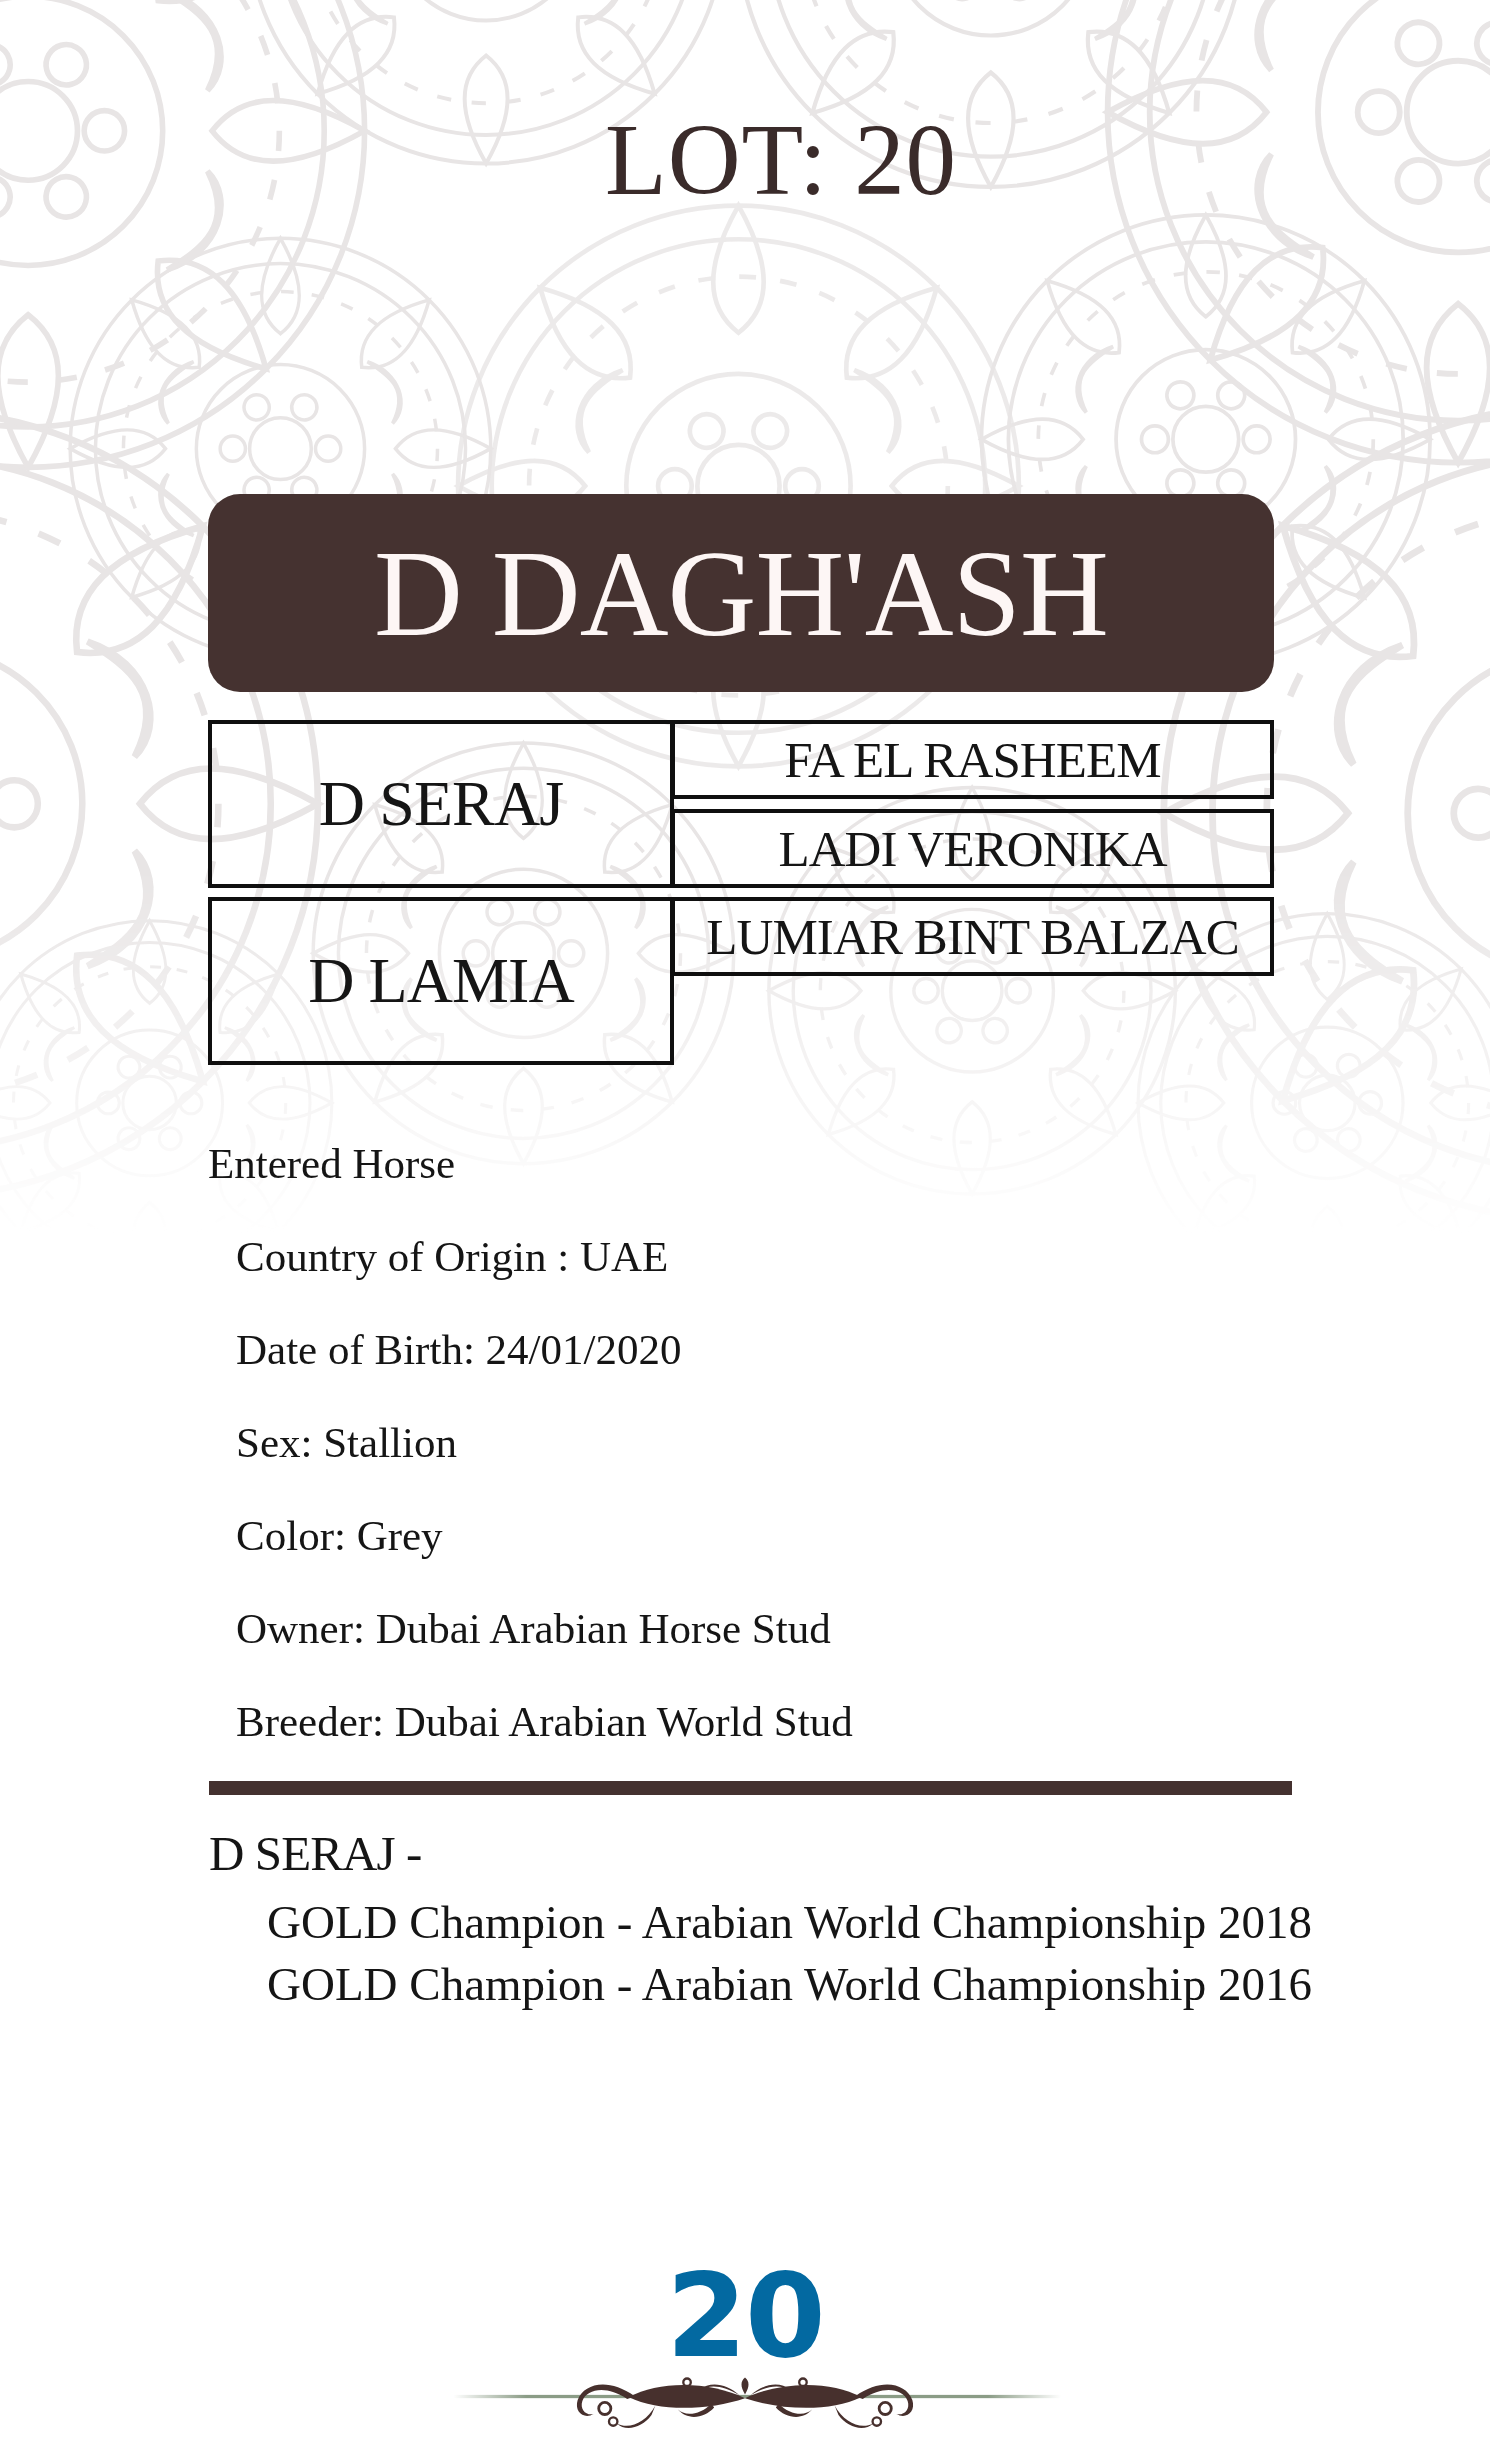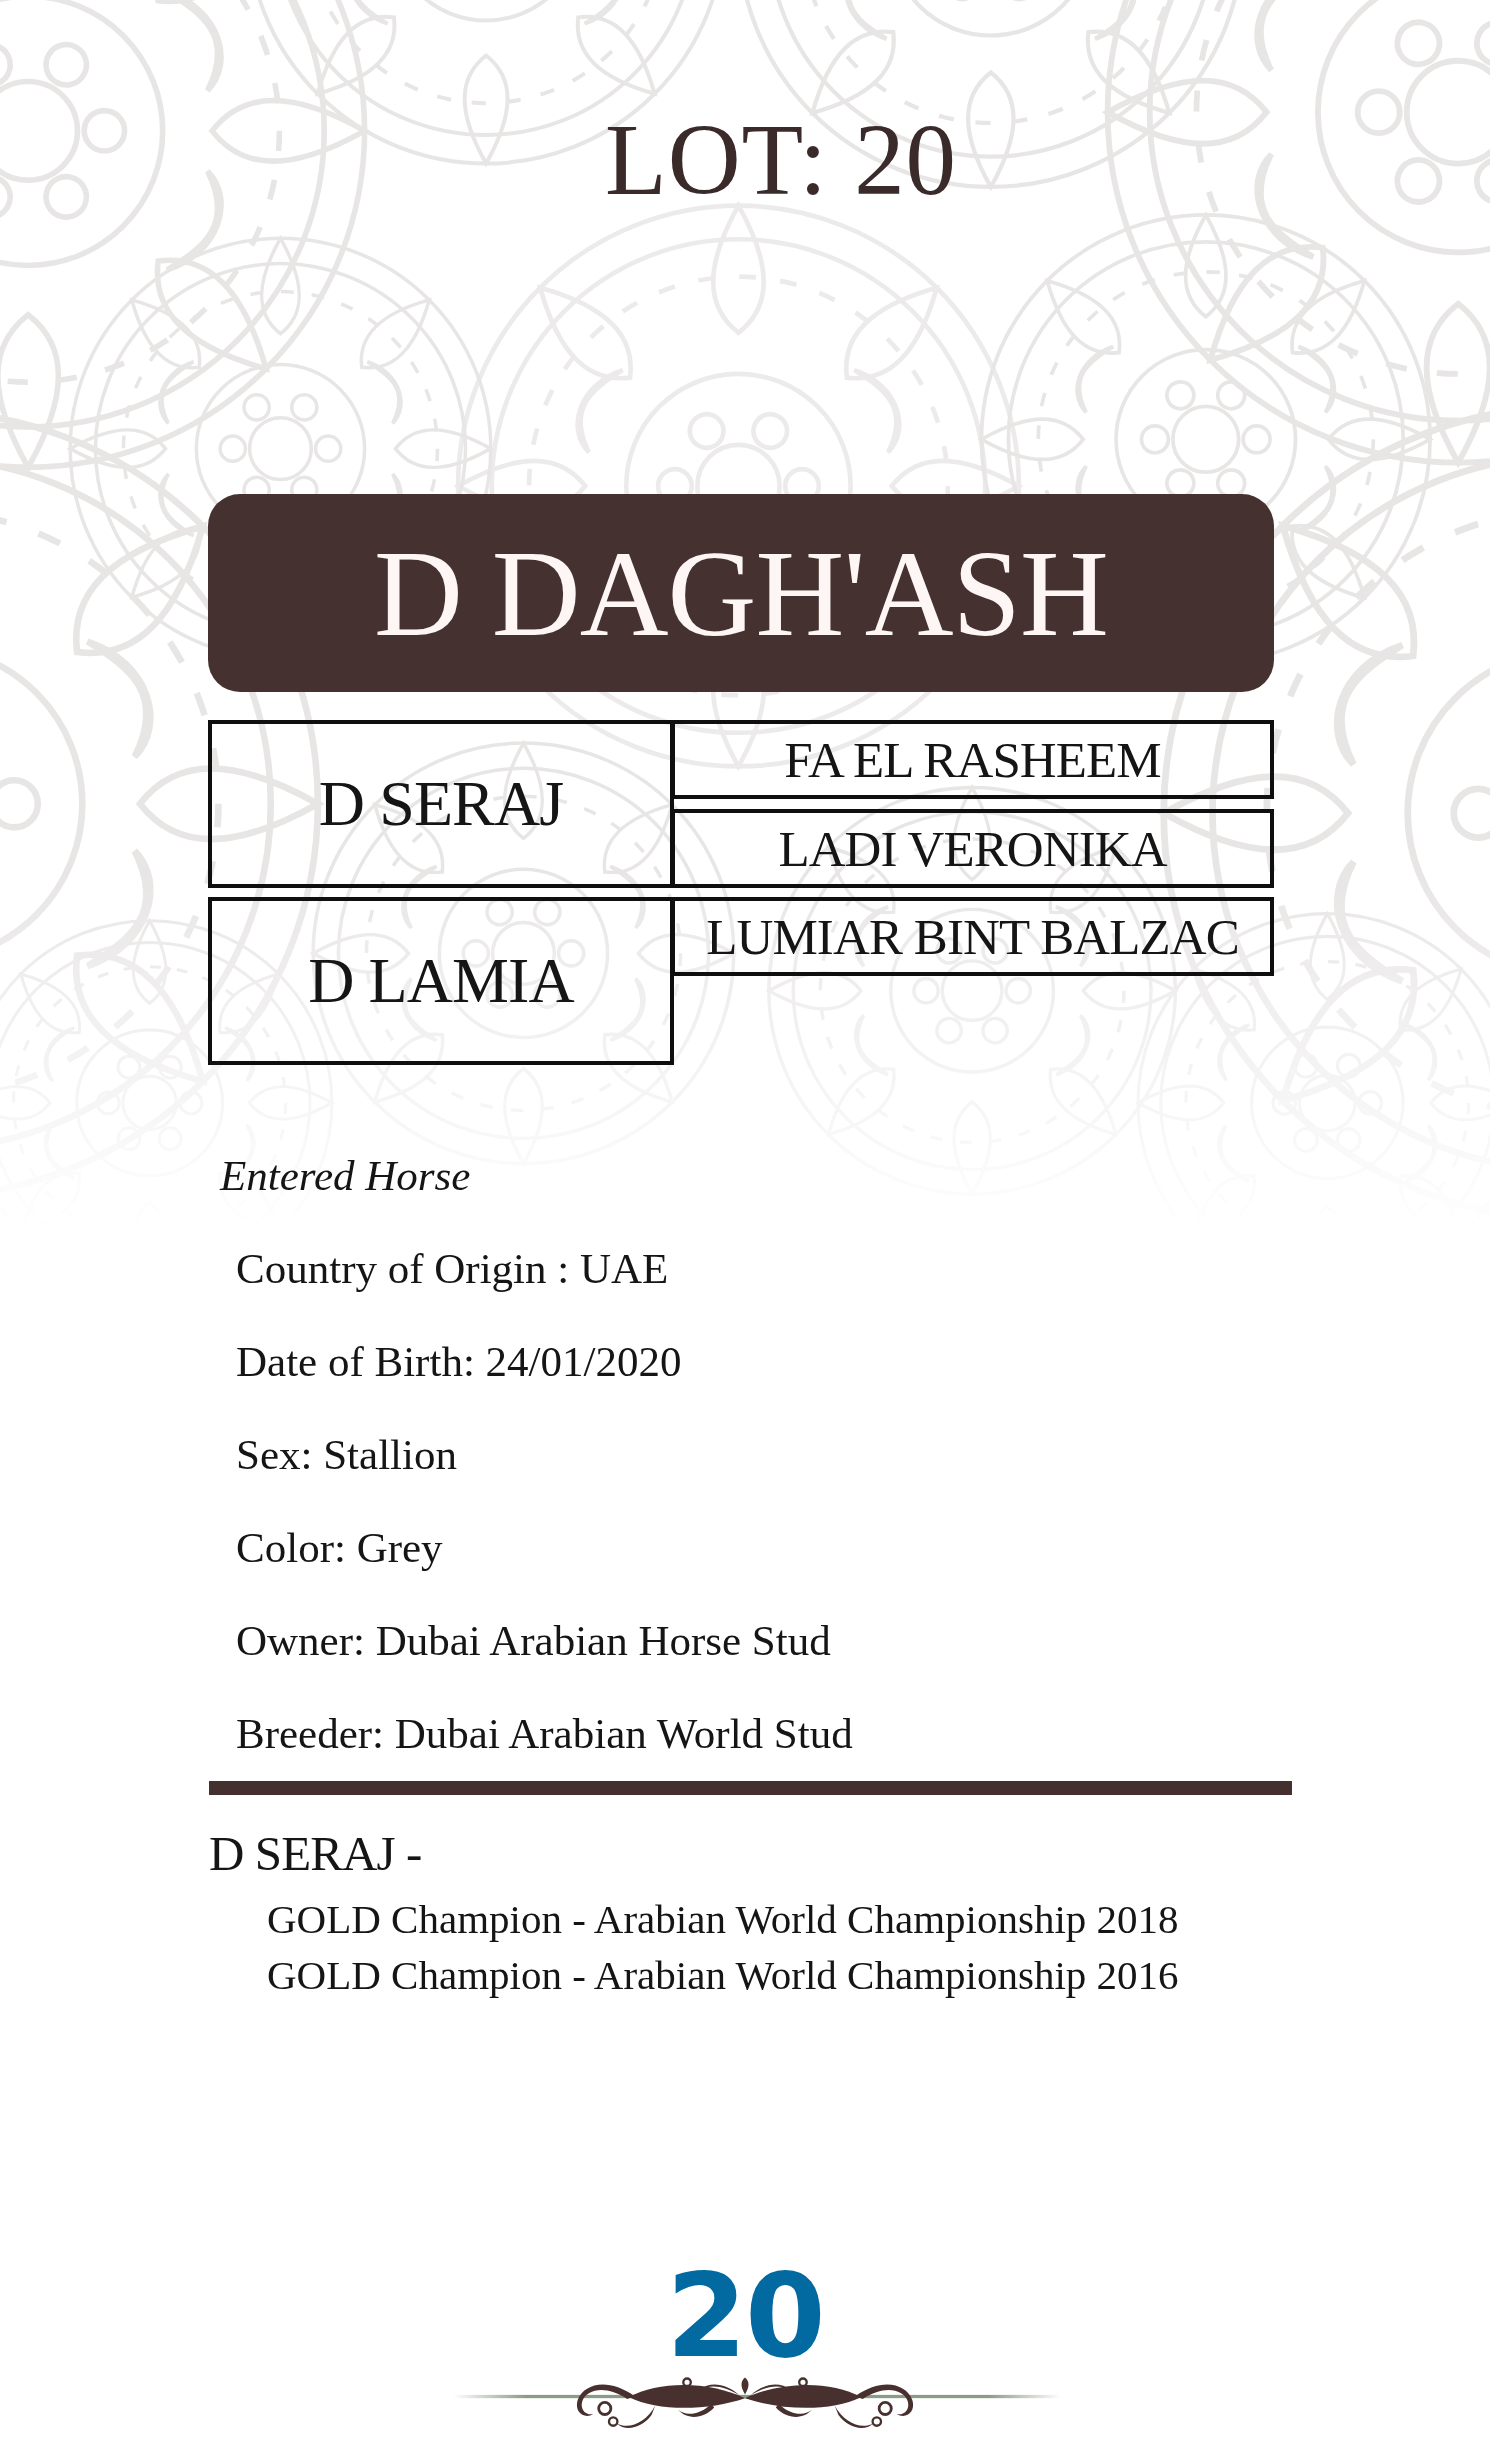--- a/index.html
+++ b/index.html
@@ -50,29 +50,29 @@
     display:flex;flex-direction:column;justify-content:space-between;
   }
   .gp-cell{
     height:79px;box-sizing:border-box;
     border:4.7px solid #0f0f0f;
     display:flex;align-items:center;justify-content:center;
     font-size:51px;letter-spacing:-0.9px;
     background:transparent;white-space:nowrap;
   }
   .details{position:absolute;left:208px;top:1142px;font-size:43px;line-height:1;}
-  .details-heading{margin:12px;font-style:italic;}
+  .details-heading{margin:0;}
   .detail-line{margin-top:50px;margin-left:28px;}
   .rule{
     position:absolute;left:209px;top:1781px;width:1083px;height:14px;
     background:#44312f;
   }
   .achievements{position:absolute;left:209px;top:1829px;line-height:1;}
   .ach-heading{font-size:49px;letter-spacing:-0.9px;margin:0 0 20.6px 0;}
-  .ach-item{font-size:41px;margin-left:58px;margin-top:15px;white-space:nowrap;}
+  .ach-item{font-size:47px;margin-left:58px;margin-top:15px;white-space:nowrap;}
   .page-number{
     position:absolute;left:0;top:2258px;width:100%;
     text-align:center;
     font-family:"DejaVu Sans","Liberation Sans",sans-serif;
     font-weight:bold;font-size:116px;line-height:1;
     color:#0369a1;letter-spacing:-1.9px;
   }
   .footer-flourish{position:absolute;left:0;top:2368px;width:1490px;height:79px;}
 </style>
 </head>

